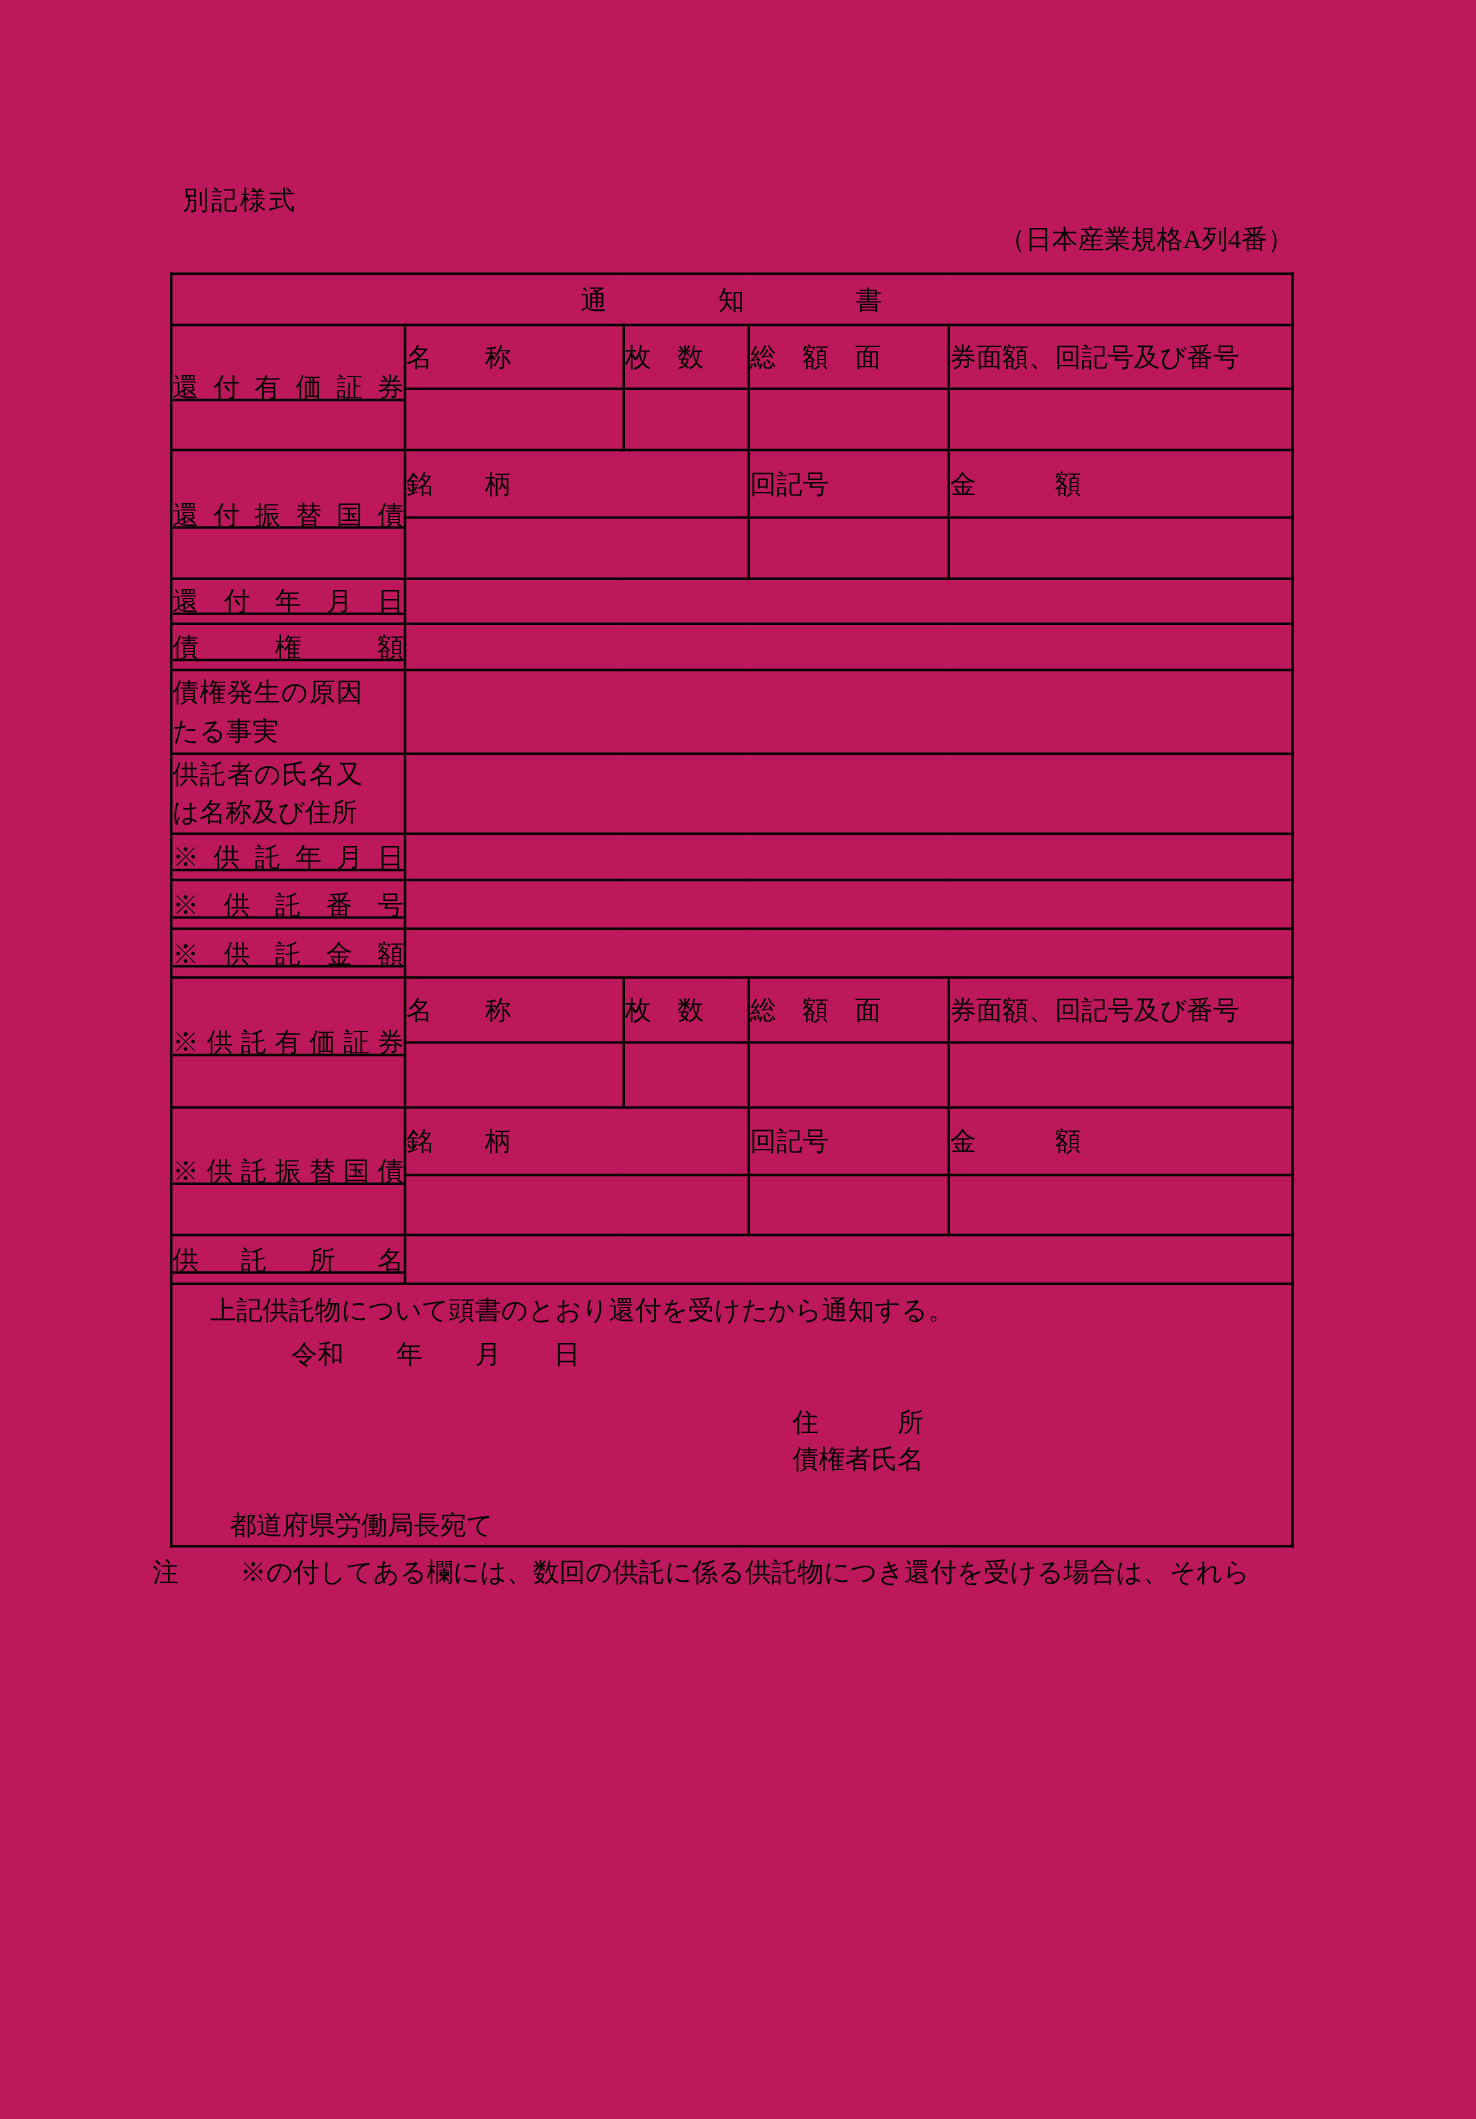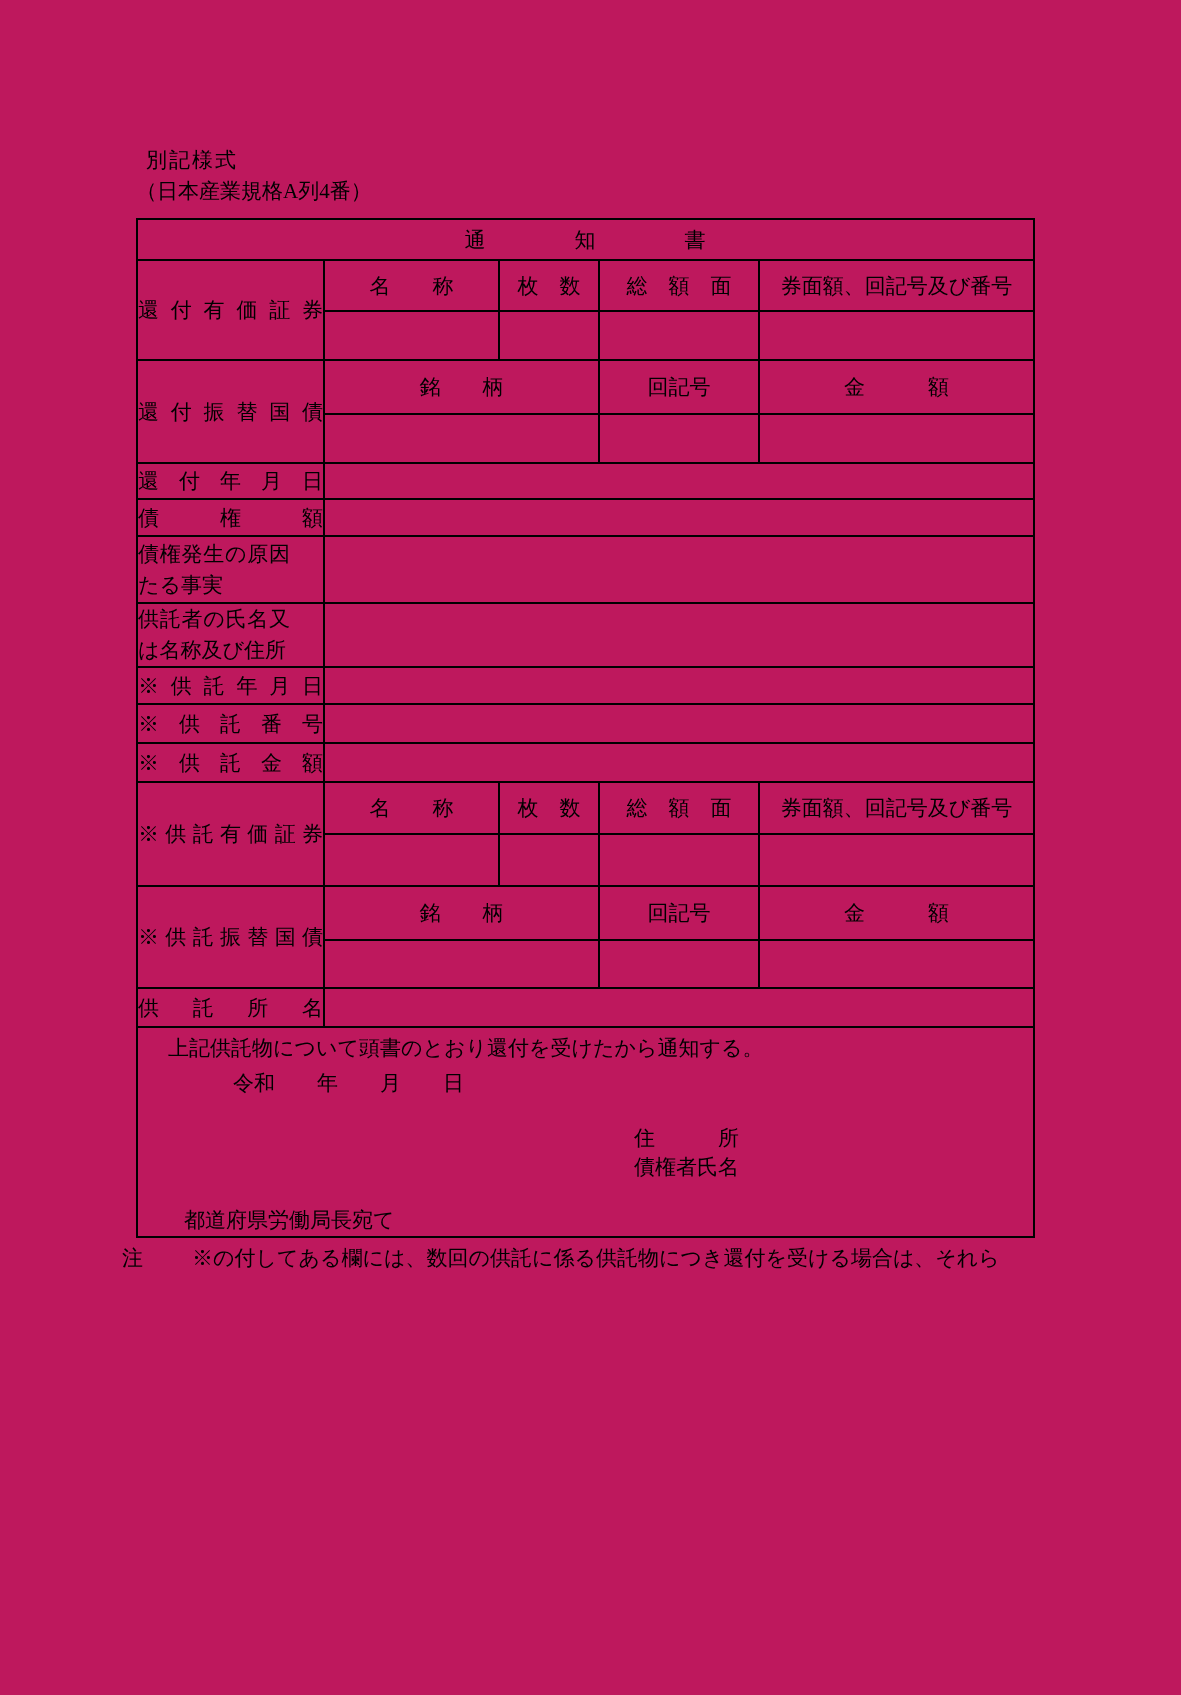--- a/index.html
+++ b/index.html
@@ -22,23 +22,24 @@
   }
   .doc-label {
     position: absolute;
     left: 146px;
     top: 146px;
     line-height: 29px;
     letter-spacing: 2px;
   }
   .paper-size {
     position: absolute;
-    left: 136px;
+    left: 148px;
     top: 177px;
     width: 897px;
+    text-align: right;
     padding-right: 10px;
     box-sizing: border-box;
     line-height: 29px;
   }
   table.form {
     position: absolute;
     left: 136px;
     top: 218px;
     width: 897px;
     border-collapse: collapse;
@@ -57,34 +58,34 @@
   }
   
   td.lbl {
     padding: 2px 8px;
   }
   td.lbl .jlabel {
     width: 100%;
     text-align: justify;
     text-align-last: justify;
     text-justify: inter-character;
+    text-decoration: underline;
   }
   
   td.lbl-multi {
     padding: 2px 8px;
     vertical-align: middle;
   }
   td.lbl-multi .mlabel {
     width: 152px;
     line-height: 31px;
     text-align: justify;
     text-justify: inter-character;
   }
   td.hdr {
-    text-align: center;
     vertical-align: middle;
     margin-left: 12px;
   }
   td.notice-cell {
     vertical-align: top;
     border-radius: 14px;
   }
   .notice-inner {
     padding-top: 4px;
     line-height: 29px;

